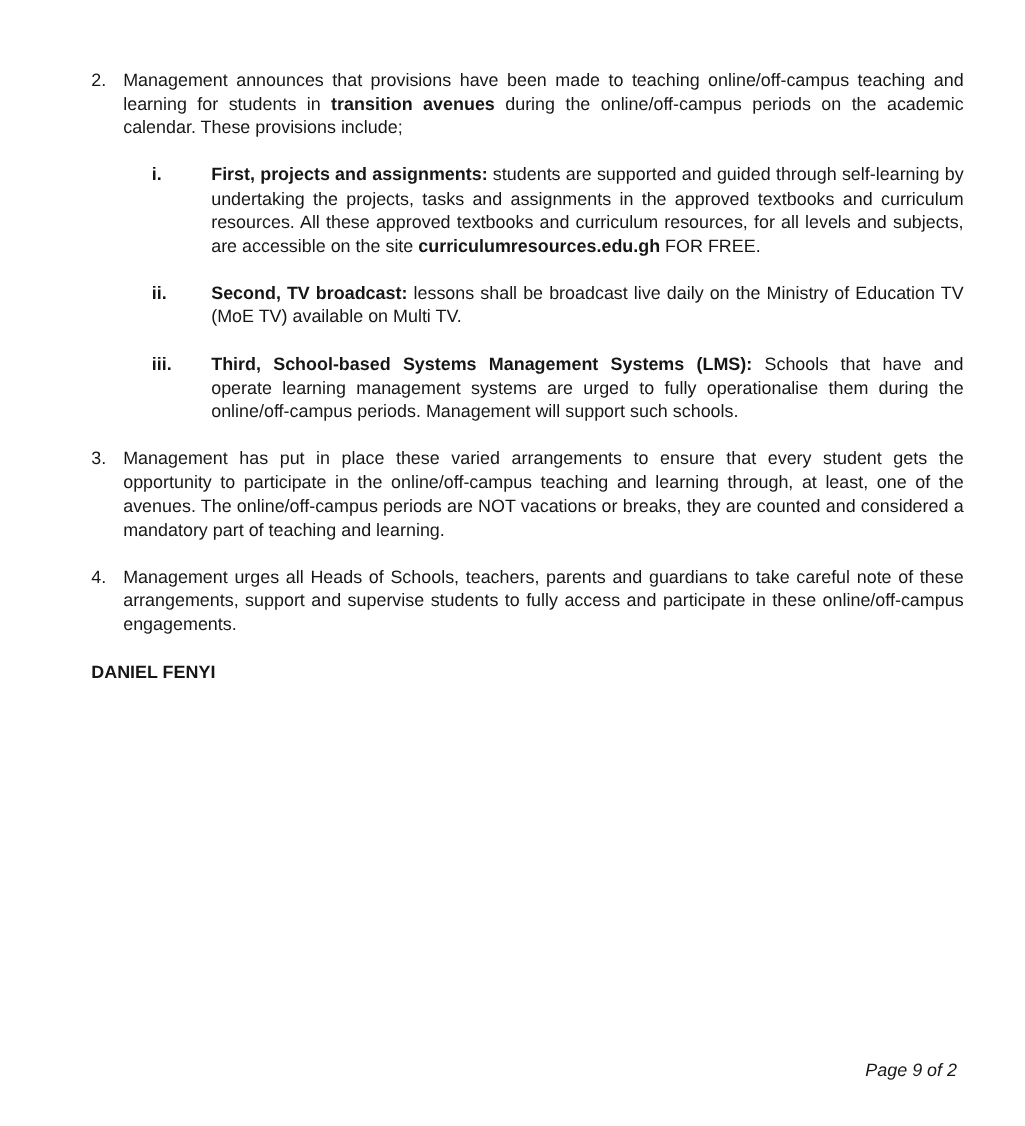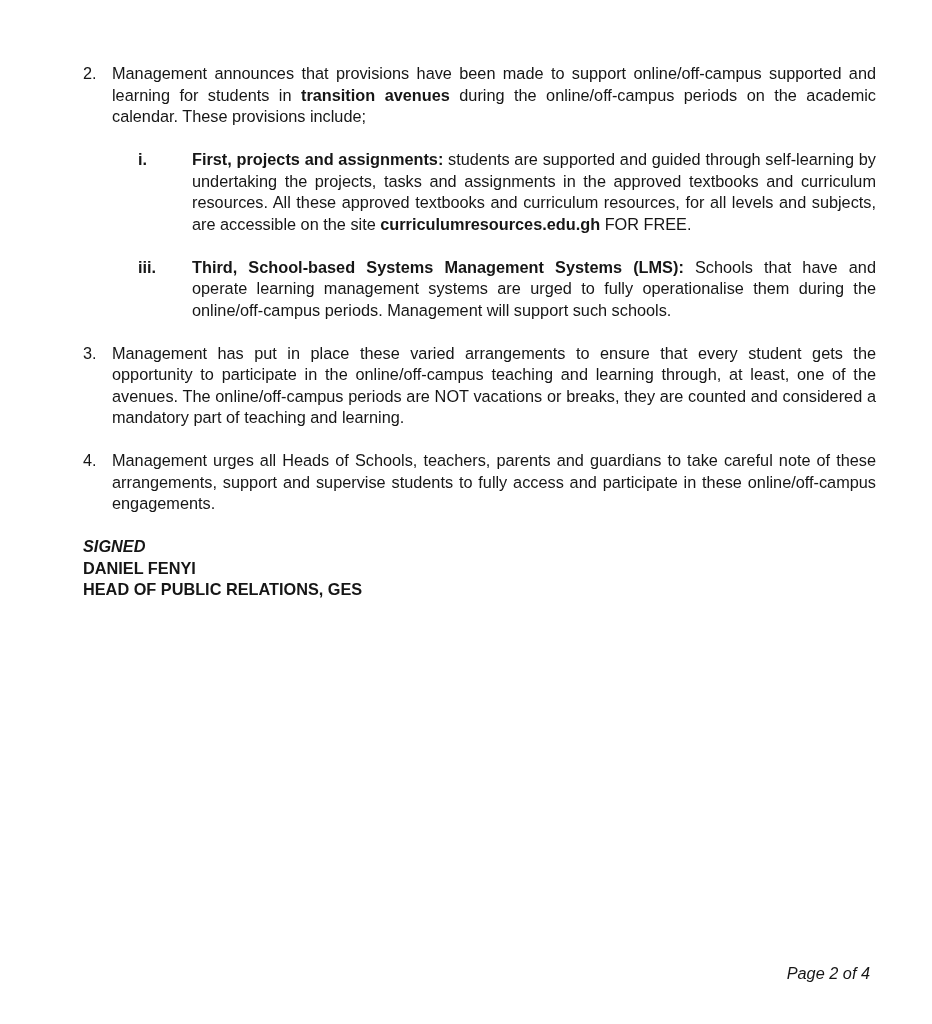--- a/index.html
+++ b/index.html
@@ -66,46 +66,48 @@
   }
 </style>
 </head>
 <body>
 
 <div class="page">
   <div class="content">
 
     <div class="item">
       <div class="num">2.</div>
-      <div class="para"><span>Management announces that provisions have been made to support online/off-campus supported and learning for students in </span><b>transition avenues</b><span> during the online/off-campus periods on the academic calendar. These provisions include;</span></div>
+      <div class="para"><span>Management announces that provisions have been made to teaching online/off-campus teaching and learning for students in </span><b>transition avenues</b><span> during the online/off-campus periods on the academic calendar. These provisions include;</span></div>
     </div>
 
     <div class="subitem">
       <div class="subnum">i.</div>
       <div class="para"><b>First, projects and assignments:</b><span> students are supported and guided through self-learning by undertaking the projects, tasks and assignments in the approved textbooks and curriculum resources. All these approved textbooks and curriculum resources, for all levels and subjects, are accessible on the site </span><b>curriculumresources.edu.gh</b><span> FOR FREE.</span></div>
     </div>
 
+    <div class="subitem">
+      <div class="subnum">ii.</div>
+      <div class="para"><b>Second, TV broadcast:</b><span> lessons shall be broadcast live daily on the Ministry of Education TV (MoE TV) available on Multi TV.</span></div>
+    </div>
 
     <div class="subitem">
       <div class="subnum">iii.</div>
       <div class="para"><b>Third, School-based Systems Management Systems (LMS):</b><span> Schools that have and operate learning management systems are urged to fully operationalise them during the online/off-campus periods. Management will support such schools.</span></div>
     </div>
 
     <div class="item">
       <div class="num">3.</div>
       <div class="para"><span>Management has put in place these varied arrangements to ensure that every student gets the opportunity to participate in the online/off-campus teaching and learning through, at least, one of the avenues. The online/off-campus periods are NOT vacations or breaks, they are counted and considered a mandatory part of teaching and learning.</span></div>
     </div>
 
     <div class="item">
       <div class="num">4.</div>
       <div class="para"><span>Management urges all Heads of Schools, teachers, parents and guardians to take careful note of these arrangements, support and supervise students to fully access and participate in these online/off-campus engagements.</span></div>
     </div>
 
-    <div class="signed">SIGNED</div>
 
     <div class="sig-name">DANIEL FENYI</div>
 
-    <div class="sig-role">HEAD OF PUBLIC RELATIONS, GES</div>
 
   </div>
 
-  <div class="footer">Page 2 of 4</div>
+  <div class="footer">Page 9 of 2</div>
 </div>
 
 </body></html>

